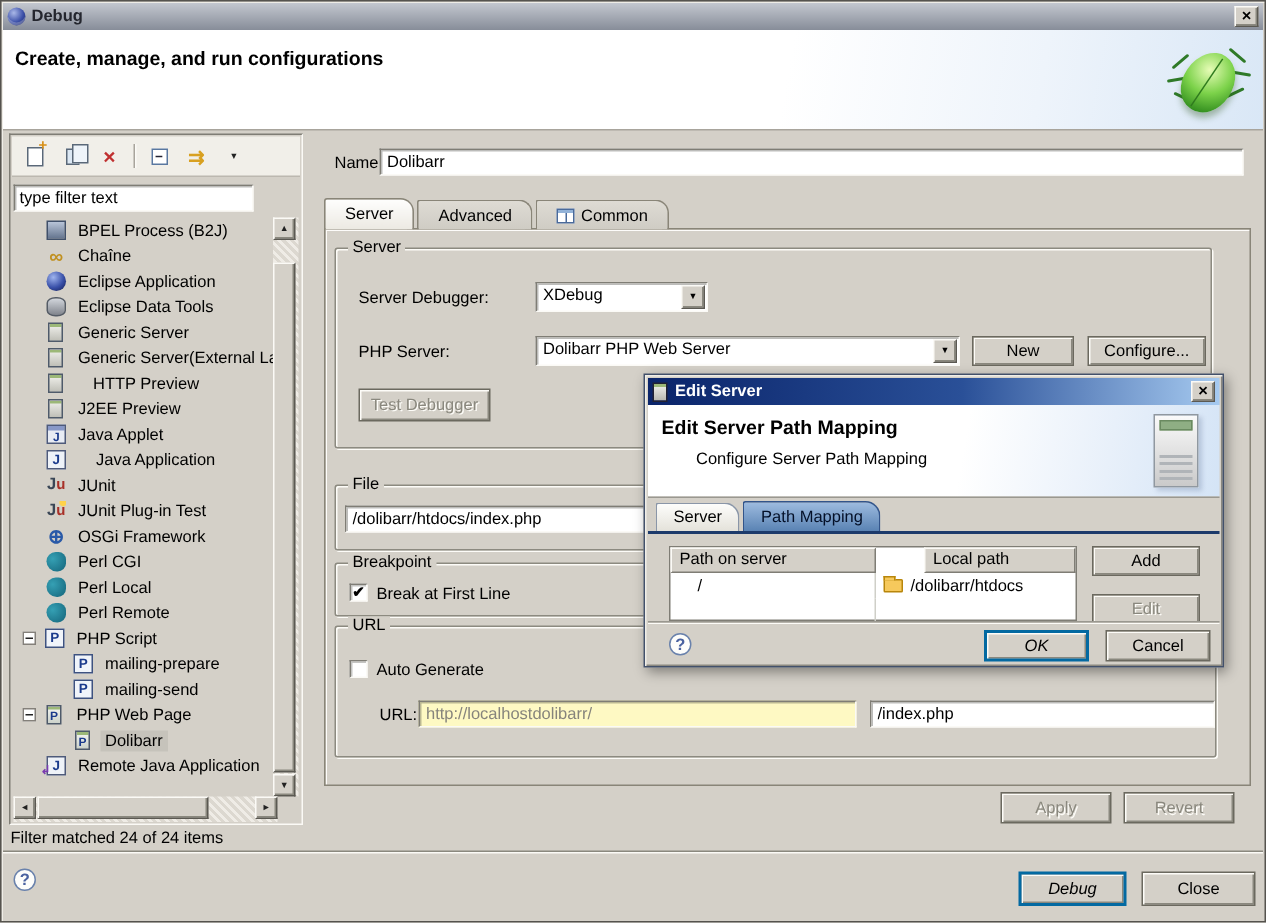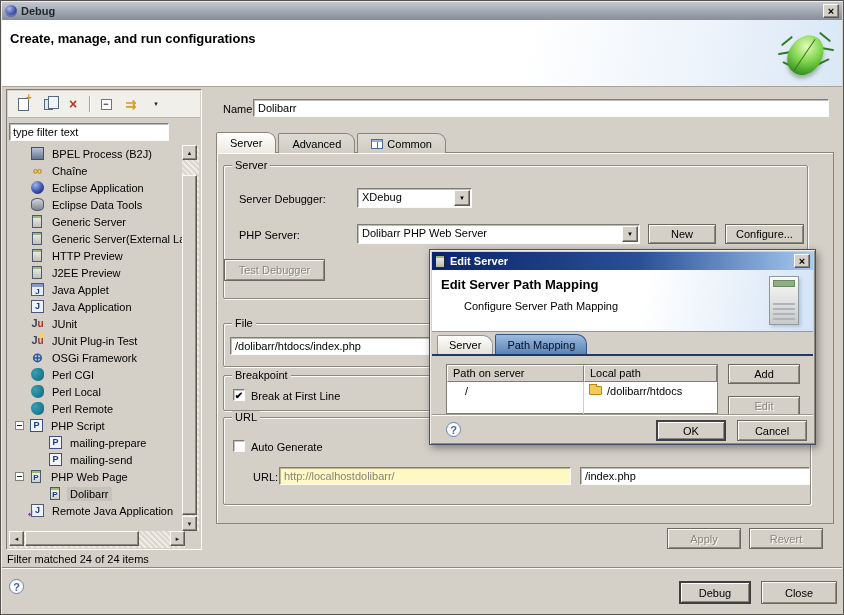--- a/index.html
+++ b/index.html
@@ -32,21 +32,21 @@
                transform:rotate(34deg); box-shadow:2px 3px 4px rgba(40,80,20,.35); }
   .bug .seam { position:absolute; left:26px; top:10px; width:1px; height:38px; background:#2f7a1e; transform:rotate(34deg); }
   .bug .leg { position:absolute; width:14px; height:2px; background:#2f7a28; border-radius:2px; }
   .field  { position:absolute; height:18px; padding:1px 4px; font-size:11px; line-height:15px;
             border:1px solid; border-color:#7f7d75 #fbfaf6 #fbfaf6 #7f7d75;
             box-shadow:inset 1px 1px 0 rgba(64,62,56,.35); background:#fff; color:#000; }
   .field.disabled { background:#fef9c3; color:#86847c; }
   .btn { position:absolute; background:#d4d0c8; border:1px solid #6b695f;
          box-shadow:inset 1px 1px 0 #fdfcf8, inset -1px -1px 0 #8a887e;
          font-size:11px; display:flex; align-items:center; justify-content:center; cursor:default; }
-  .btn.default { border:2px solid #404040; }
+  .btn.default { border:2px solid #0369a1;font-style:italic; }
   .btn.disabled { color:#8a887e; text-shadow:1px 1px 0 #fdfcf8; }
   .group { position:absolute; border:1px solid #8c8a80; border-radius:2px;
            box-shadow:inset 1px 1px 0 #fdfcf8, 1px 1px 0 #fdfcf8; }
   .group > .legend { position:absolute; top:-7px; left:8px; background:#d4d0c8; padding:0 3px; }
   .label { position:absolute; white-space:nowrap; }
   .checkbox { position:absolute; width:12px; height:12px; background:#fff; border:1px solid;
               border-color:#7f7d75 #fbfaf6 #fbfaf6 #7f7d75; box-shadow:inset 1px 1px 0 rgba(64,62,56,.3);
               font:10px/11px "Liberation Sans",sans-serif; text-align:center; }
   .checkbox.checked::before { content:"✔"; font-weight:bold; }
   .combo { position:absolute; height:20px; background:#fff; border:1px solid;
@@ -153,21 +153,21 @@
            background:linear-gradient(#fafafa,#cacaca); border:1px solid #9098a0; box-shadow:2px 2px 3px rgba(80,100,140,.25); }
   .tower::before { content:""; position:absolute; left:3px; right:3px; top:3px; height:5px; background:#8fae84; border:1px solid #6a8a60; }
   .tower::after { content:""; position:absolute; left:3px; right:3px; bottom:3px; height:18px;
                   background:repeating-linear-gradient(#b0b4b8 0 2px,transparent 2px 5px); }
   .dtabs { position:absolute; left:2px; right:2px; top:84px; height:22px; border-bottom:2px solid #1c3a6b;
            display:flex; align-items:flex-end; padding-left:5px; gap:2px; }
   .dtab { height:19px; padding:0 11px; border:1px solid #8a96a8; border-bottom:none; border-radius:2px 10px 0 0;
           background:linear-gradient(#fdfdfb,#e4e2da); display:inline-flex; align-items:center; }
   .dtab.active { background:linear-gradient(#9dbbdf,#5a83b4); border-color:#32548a; color:#041028; height:20px; }
   .dtable { position:absolute; left:16px; top:114px; width:272px; height:50px; background:#fff; border:1px solid #7f7d75; }
-  .dth { display:flex; height:17px; }
+  .dth { display:flex; height:17px;gap:32px; }
   .dth span { background:#d4d0c8; border:1px solid; border-color:#fbfaf6 #7f7d75 #7f7d75 #fbfaf6; padding:1px 5px; }
   .dth span:first-child { width:137px; }
   .dth span:last-child { flex:1; }
   .dtr { display:flex; height:17px; align-items:center; }
   .dtr .c1 { width:137px; padding-left:18px; border-right:1px solid #cfcfc8; align-self:stretch; display:flex; align-items:center; }
   .dtr .c2 { flex:1; padding-left:5px; display:flex; align-items:center; }
   .dtr-empty { height:16px; border-right:1px solid #cfcfc8; width:137px; }
   .folder-icon { width:13px; height:9px; background:#f6c95c; border:1px solid #b8860b; border-radius:1px; position:relative; margin-right:5px; }
   .folder-icon::before { content:""; position:absolute; top:-3px; left:-1px; width:6px; height:2px; background:#f6c95c; border:1px solid #b8860b; border-bottom:none; }
   .dbottom { position:absolute; left:2px; right:2px; top:164px; bottom:2px; background:#d4d0c8;
@@ -242,33 +242,33 @@
           <span class="tlabel">Eclipse Data Tools</span>
         </div>
         <div class="trow" style="padding-left: 22px;">
           <span class="ticon server-icon"></span>
           <span class="tlabel">Generic Server</span>
         </div>
         <div class="trow" style="padding-left: 22px;">
           <span class="ticon server-icon"></span>
           <span class="tlabel">Generic Server(External La</span>
         </div>
-        <div class="trow" style="padding-left: 22px;">
+        <div class="trow" style="padding-left: 22px; gap: 10px;">
           <span class="ticon server-icon"></span>
           <span class="tlabel">HTTP Preview</span>
         </div>
         <div class="trow" style="padding-left: 22px;">
           <span class="ticon server-icon"></span>
           <span class="tlabel">J2EE Preview</span>
         </div>
         <div class="trow" style="padding-left: 22px;">
           <span class="ticon java-applet-icon"></span>
           <span class="tlabel">Java Applet</span>
         </div>
-        <div class="trow" style="padding-left: 22px;">
+        <div class="trow" style="padding-left: 22px; gap: 12px;">
           <span class="ticon java-app-icon"></span>
           <span class="tlabel">Java Application</span>
         </div>
         <div class="trow" style="padding-left: 22px;">
           <span class="ticon junit-icon"></span>
           <span class="tlabel">JUnit</span>
         </div>
         <div class="trow" style="padding-left: 22px;">
           <span class="ticon junit-plugin-icon"></span>
           <span class="tlabel">JUnit Plug-in Test</span>
@@ -355,21 +355,21 @@
       <span>XDebug</span>
       <span class="combo-btn">▼</span>
     </div>
     <span class="label" style="left:15px;top:63px">PHP Server:</span>
     <div class="combo" style="left:133px;top:58px;width:283px">
       <span>Dolibarr PHP Web Server</span>
       <span class="combo-btn">▼</span>
     </div>
     <span class="btn" style="left:424px;top:58px;width:68px;height:20px">New</span>
     <span class="btn" style="left:501px;top:58px;width:79px;height:20px">Configure...</span>
-    <span class="btn disabled" style="left:0;top:93px;width:101px;height:22px">Test Debugger</span>
+    <span class="btn disabled" style="left:15px;top:93px;width:88px;height:22px">Test Debugger</span>
   </div>
 
   <div class="group" style="left:222px;top:322px;width:588px;height:44px">
     <span class="legend">File</span>
     <input class="field" style="left: 6px; top: 13px; width: 570px;" value="/dolibarr/htdocs/index.php">
   </div>
 
   <div class="group" style="left:222px;top:374px;width:588px;height:36px">
     <span class="legend">Breakpoint</span>
     <span class="checkbox checked" style="left:9px;top:13px"></span>

